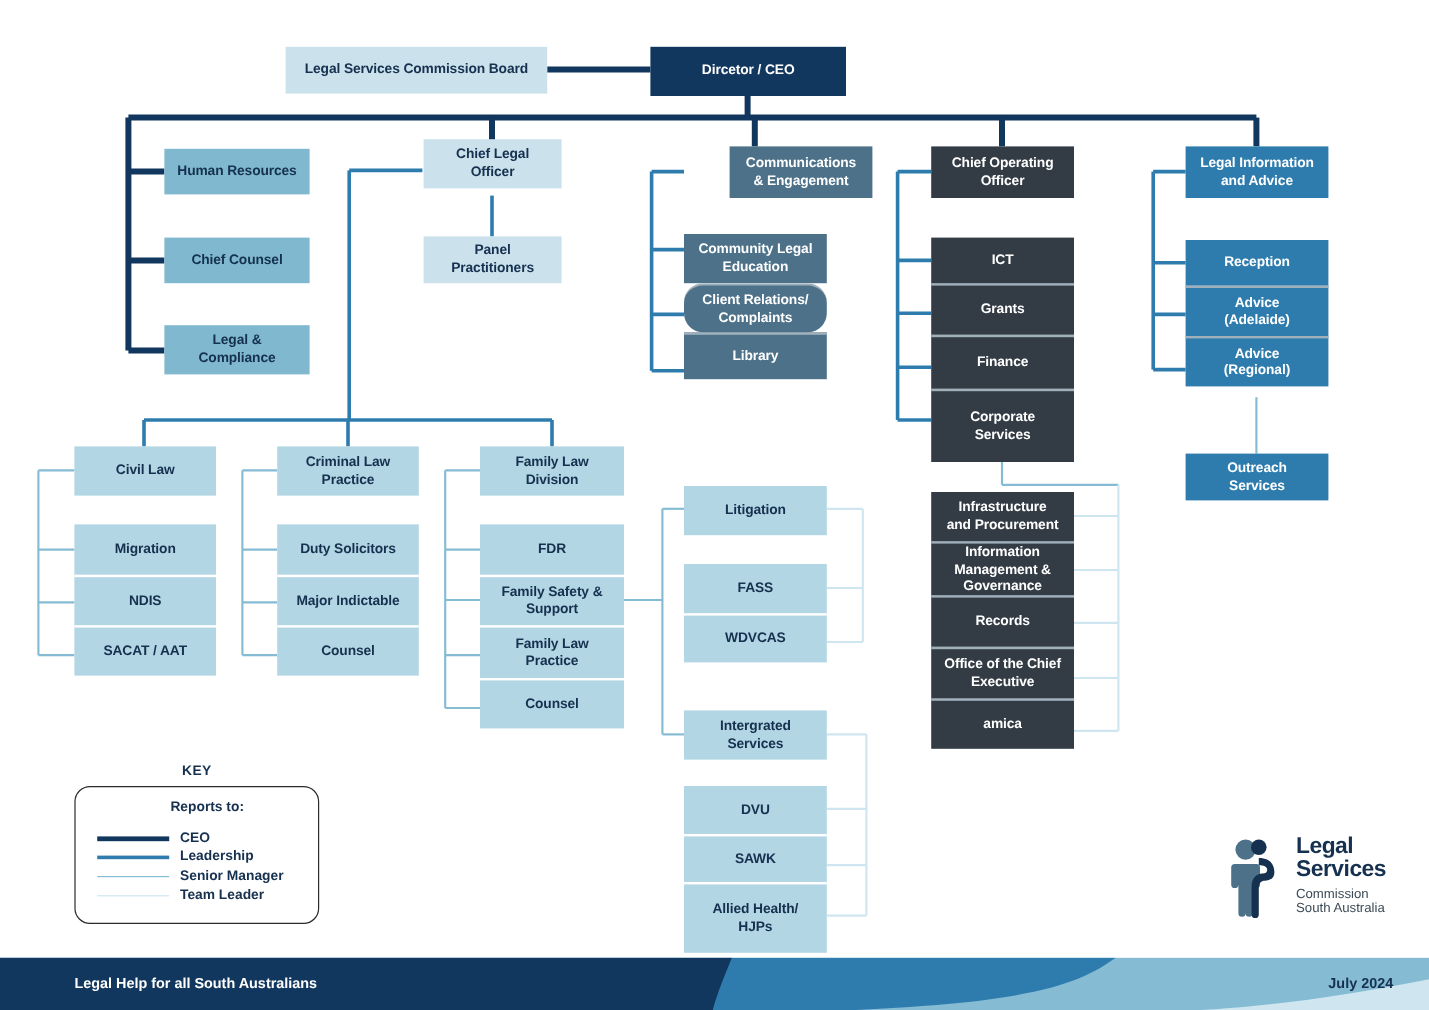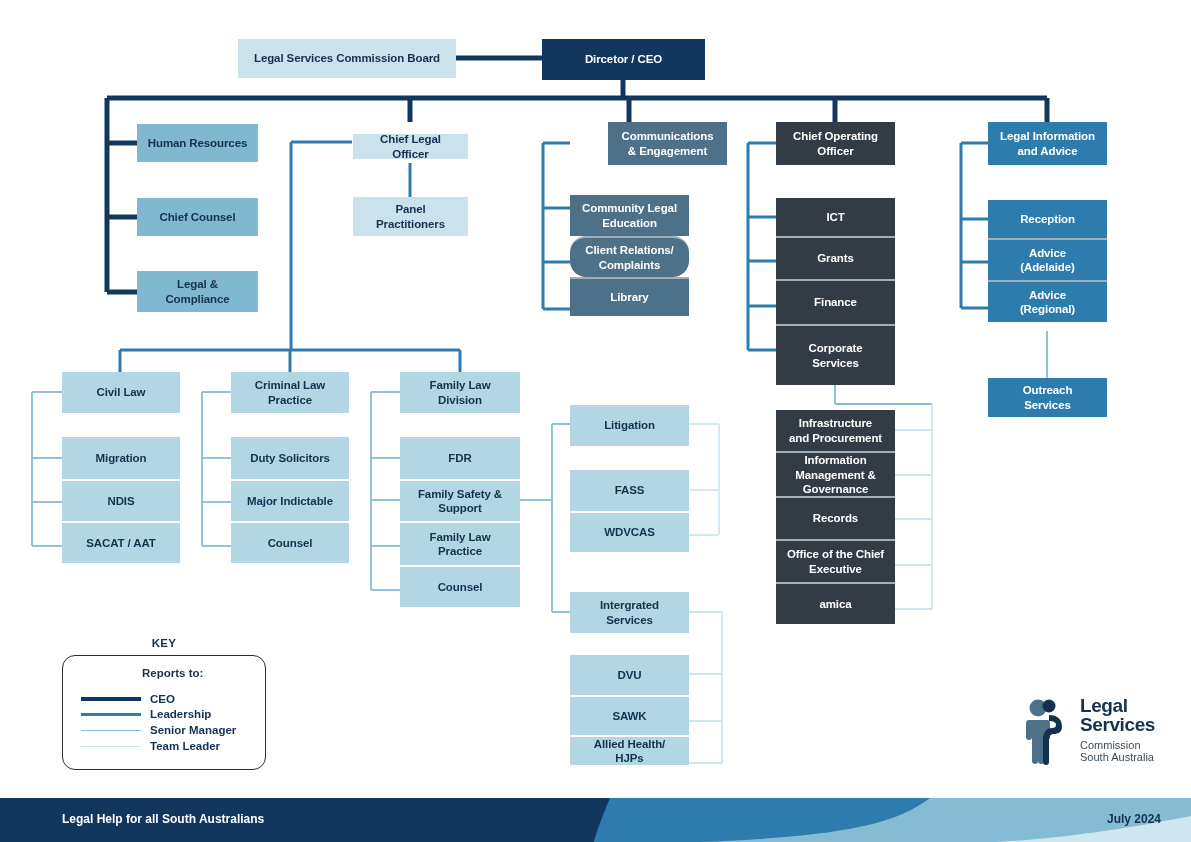--- a/index.html
+++ b/index.html
@@ -200,21 +200,21 @@
 
   <div class="node c-pale" style="left:238px; top:39px; width:218px; height:39px;">Legal Services Commission Board</div>
 
   <div class="node c-teal" style="left:137px; top:124px; width:121px; height:38px;">Human Resources</div>
 
   <div class="node c-navy" style="left:542px; top:39px; width:163px; height:41px;">Dircetor / CEO</div>
   <div class="node c-teal" style="left:137px; top:198px; width:121px; height:38px;">Chief Counsel</div>
   <div class="node c-teal" style="left:137px; top:271px; width:121px; height:41px; white-space:pre-line;">Legal &amp;
 Compliance</div>
 
-  <div class="node c-pale" style="left:353px; top:134px; width:115px; height:25px; white-space:pre-line;">Chief Legal
+  <div class="node c-pale" style="left:353px; top:116px; width:115px; height:41px; white-space:pre-line;">Chief Legal
 Officer</div>
   <div class="node c-pale" style="left:353px; top:197px; width:115px; height:39px; white-space:pre-line;">Panel
 Practitioners</div>
 
   <div class="node c-slate" style="left:570px; top:122px; width:119px; height:43px; white-space:pre-line;margin-left:38px;">Communications
 &amp; Engagement</div>
   <div class="stack sep-grey" style="left:570px; top:195px; width:119px;">
     <div class="node c-slate" style="height:41px; white-space:pre-line;">Community Legal
 Education</div>
     <div class="node c-slate" style="height:41px; white-space:pre-line;border-radius:16px;">Client Relations/
@@ -286,21 +286,21 @@
   <div class="stack" style="left:570px; top:470px; width:119px;">
     <div class="node c-lightb" style="height:41px;">FASS</div>
     <div class="node c-lightb" style="height:41px;">WDVCAS</div>
   </div>
 
   <div class="node c-lightb" style="left:570px; top:592px; width:119px; height:41px; white-space:pre-line;">Intergrated
 Services</div>
   <div class="stack" style="left:570px; top:655px; width:119px;">
     <div class="node c-lightb" style="height:40px;">DVU</div>
     <div class="node c-lightb" style="height:40px;">SAWK</div>
-    <div class="node c-lightb" style="height:30px; white-space:pre-line;">Allied Health/
+    <div class="node c-lightb" style="height:59px; white-space:pre-line;">Allied Health/
 HJPs</div>
   </div>
 
   <div id="key-wrap">
     <div id="key-title">KEY</div>
     <div id="key-box">
       <div id="key-reports">Reports to:</div>
 
       <div class="key-row" style="top:37px;">
         <span class="key-swatch" style="border-top:4.5px solid #12375e;"></span>

